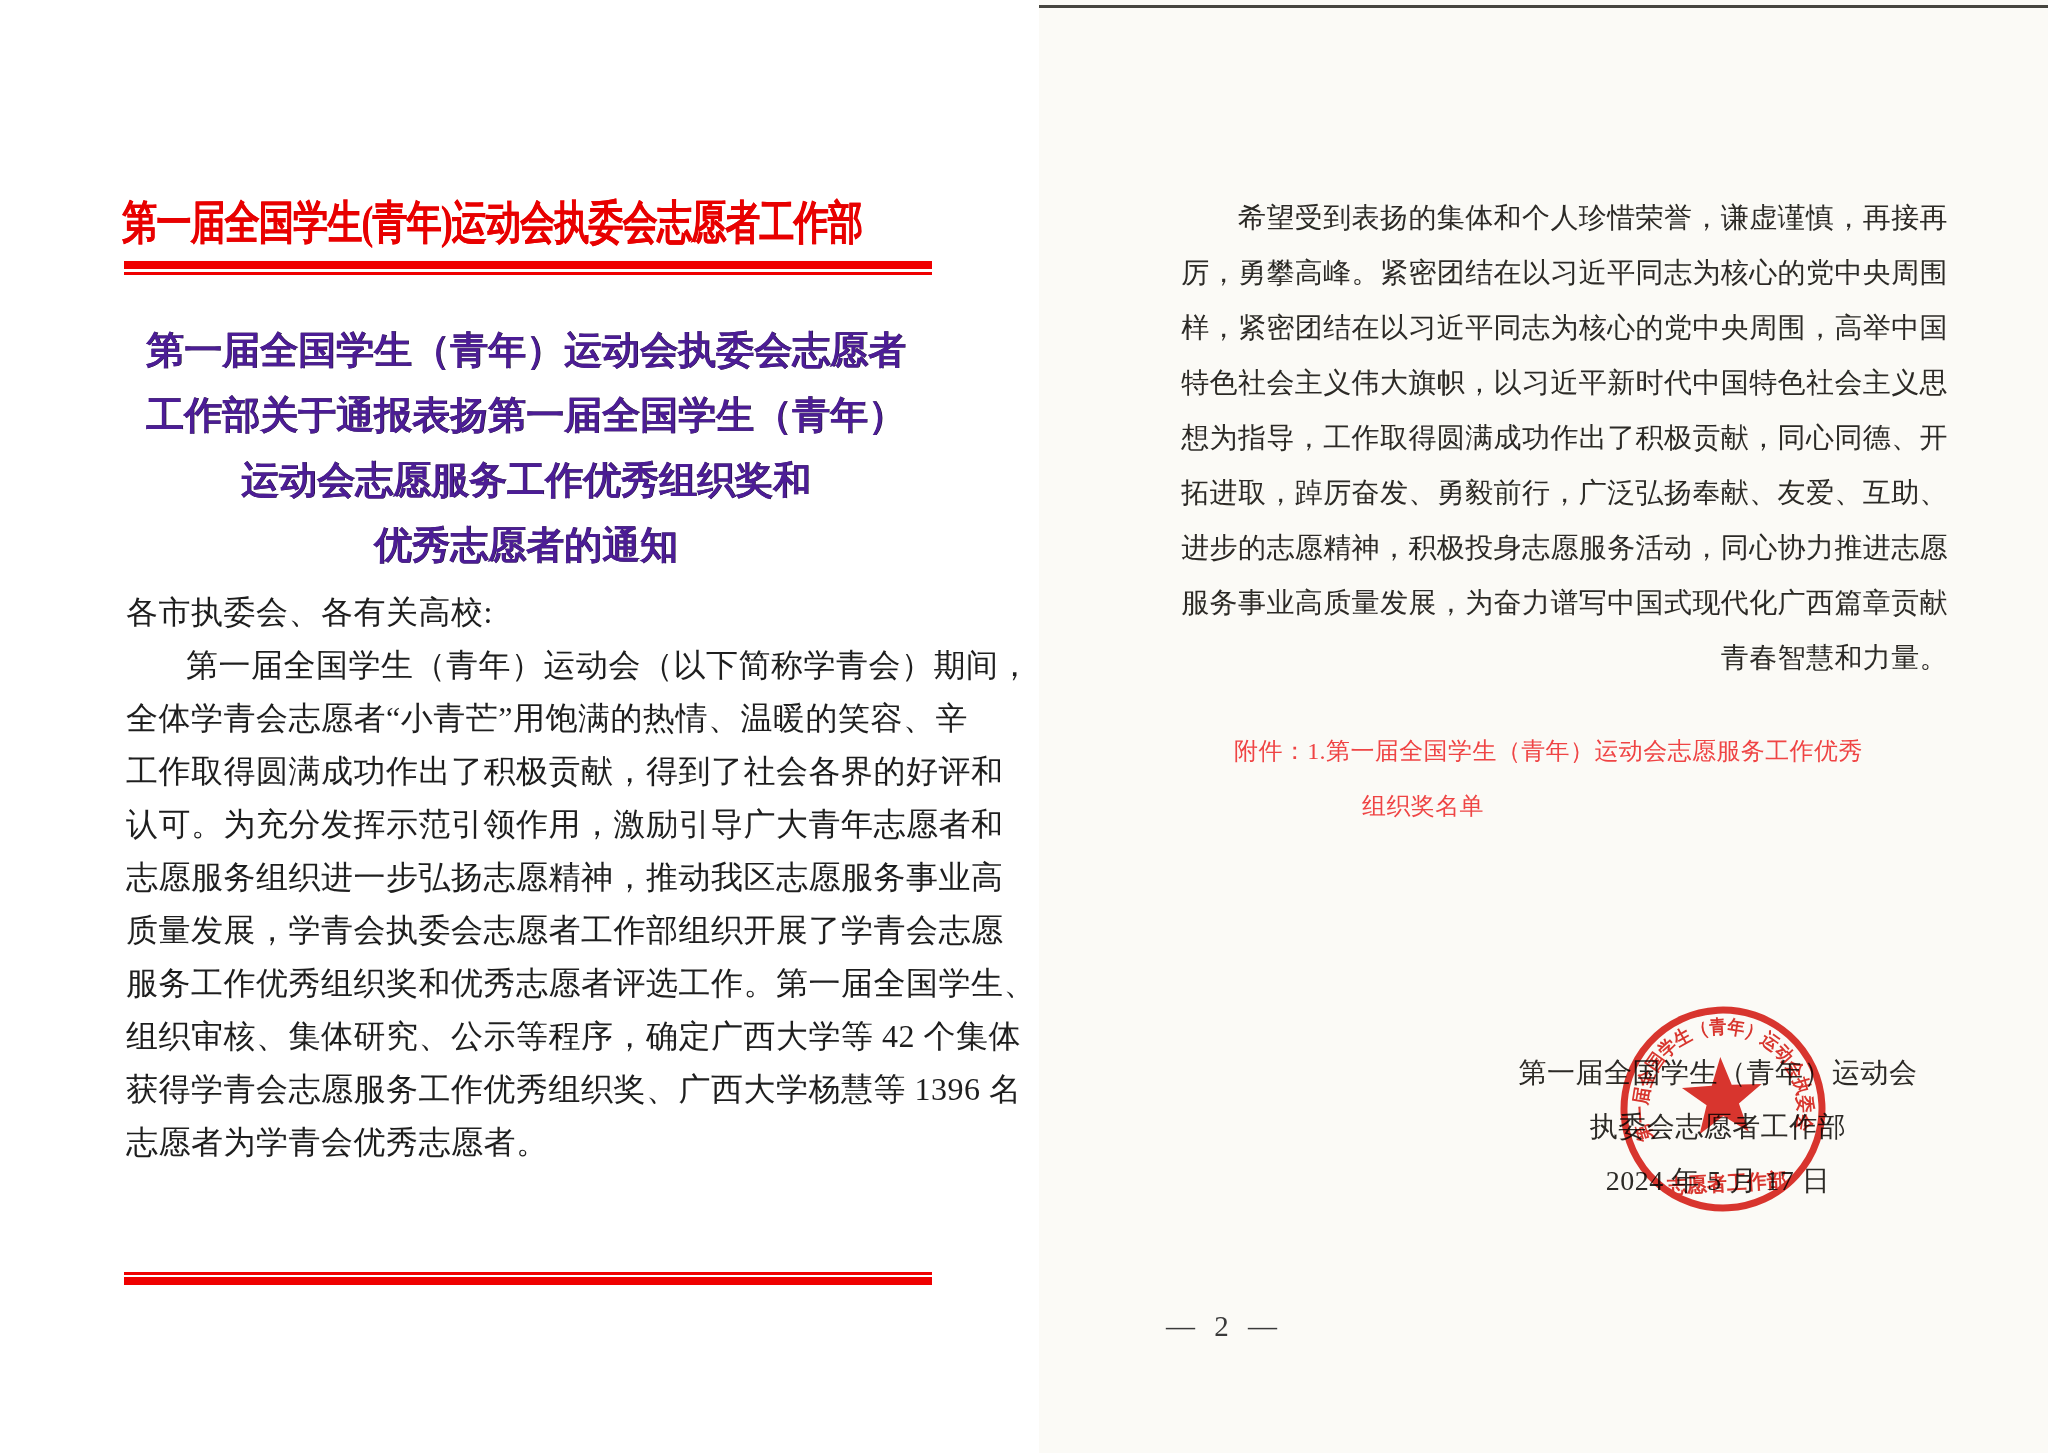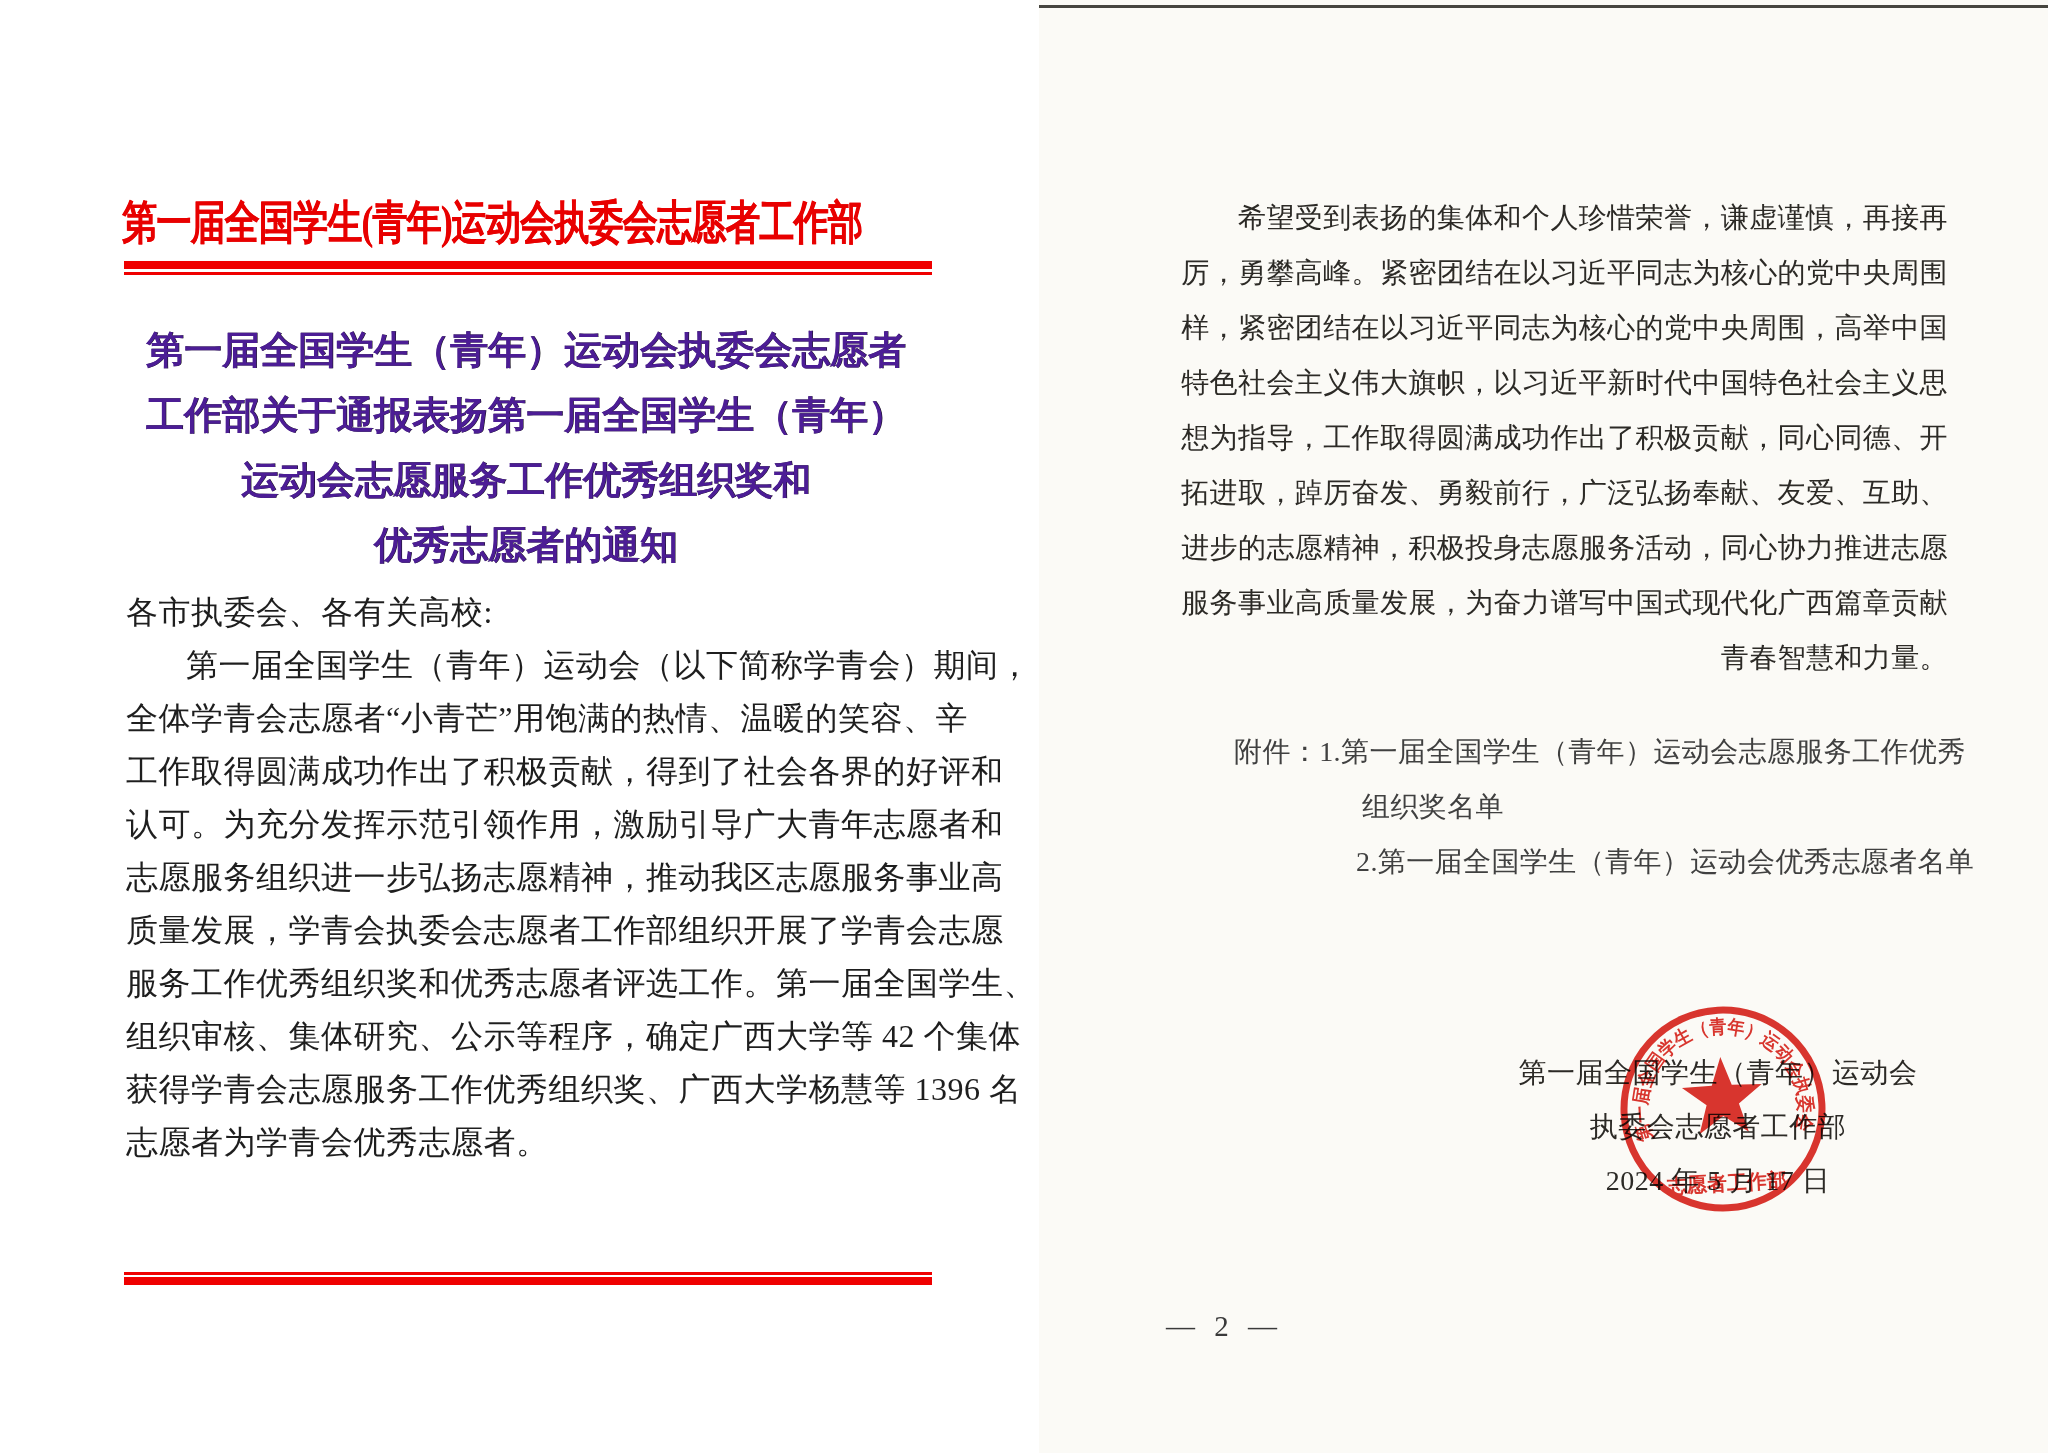--- a/index.html
+++ b/index.html
@@ -40,22 +40,22 @@
   .page-right{position:absolute;left:1023px;top:0;width:1025px;height:1453px;background:#fbfaf6;}
   .scan-edge{position:absolute;left:1023px;top:5px;width:1025px;height:3px;background:#46453f;}
   .right-body{
     position:absolute;left:1162px;top:190px;width:770px;
     font-size:28px;line-height:55px;letter-spacing:0.4px;
     color:#2c2a26;white-space:nowrap;text-align:right;
   }
   .indent2r{padding-left:56px;}
   .attachment{
     position:absolute;left:1162px;top:724px;width:790px;
-    font-size:28px;line-height:55px;letter-spacing:0.4px;
-    color:#404040;white-space:nowrap;
+    font-size:24px;line-height:55px;letter-spacing:0.4px;
+    color:#ef4444;white-space:nowrap;
   }
   .att-1{padding-left:56px;}
   .att-2{padding-left:184px;}
   .att-3{padding-left:178px;}
   .signature{
     position:absolute;left:1490px;top:1046px;width:424px;
     text-align:center;font-size:28px;line-height:54px;
     letter-spacing:0.5px;color:#2c2a26;white-space:nowrap;
   }
   .page-number{
@@ -118,21 +118,20 @@
     <div>想为指导，工作取得圆满成功作出了积极贡献，同心同德、开</div>
     <div>拓进取，踔厉奋发、勇毅前行，广泛弘扬奉献、友爱、互助、</div>
     <div>进步的志愿精神，积极投身志愿服务活动，同心协力推进志愿</div>
     <div>服务事业高质量发展，为奋力谱写中国式现代化广西篇章贡献</div>
     <div>青春智慧和力量。</div>
   </div>
 
   <div class="attachment">
     <div class="att-1">附件：1.第一届全国学生（青年）运动会志愿服务工作优秀</div>
     <div class="att-2">组织奖名单</div>
-    <div class="att-3">2.第一届全国学生（青年）运动会优秀志愿者名单</div>
   </div>
 
   <div class="signature">
     <div>第一届全国学生（青年）运动会</div>
     <div>执委会志愿者工作部</div>
     <div>2024 年 5 月 17 日</div>
   </div>
 
   <svg class="seal" viewBox="0 0 230 230">
     <g fill="none" stroke="#d9251d">

